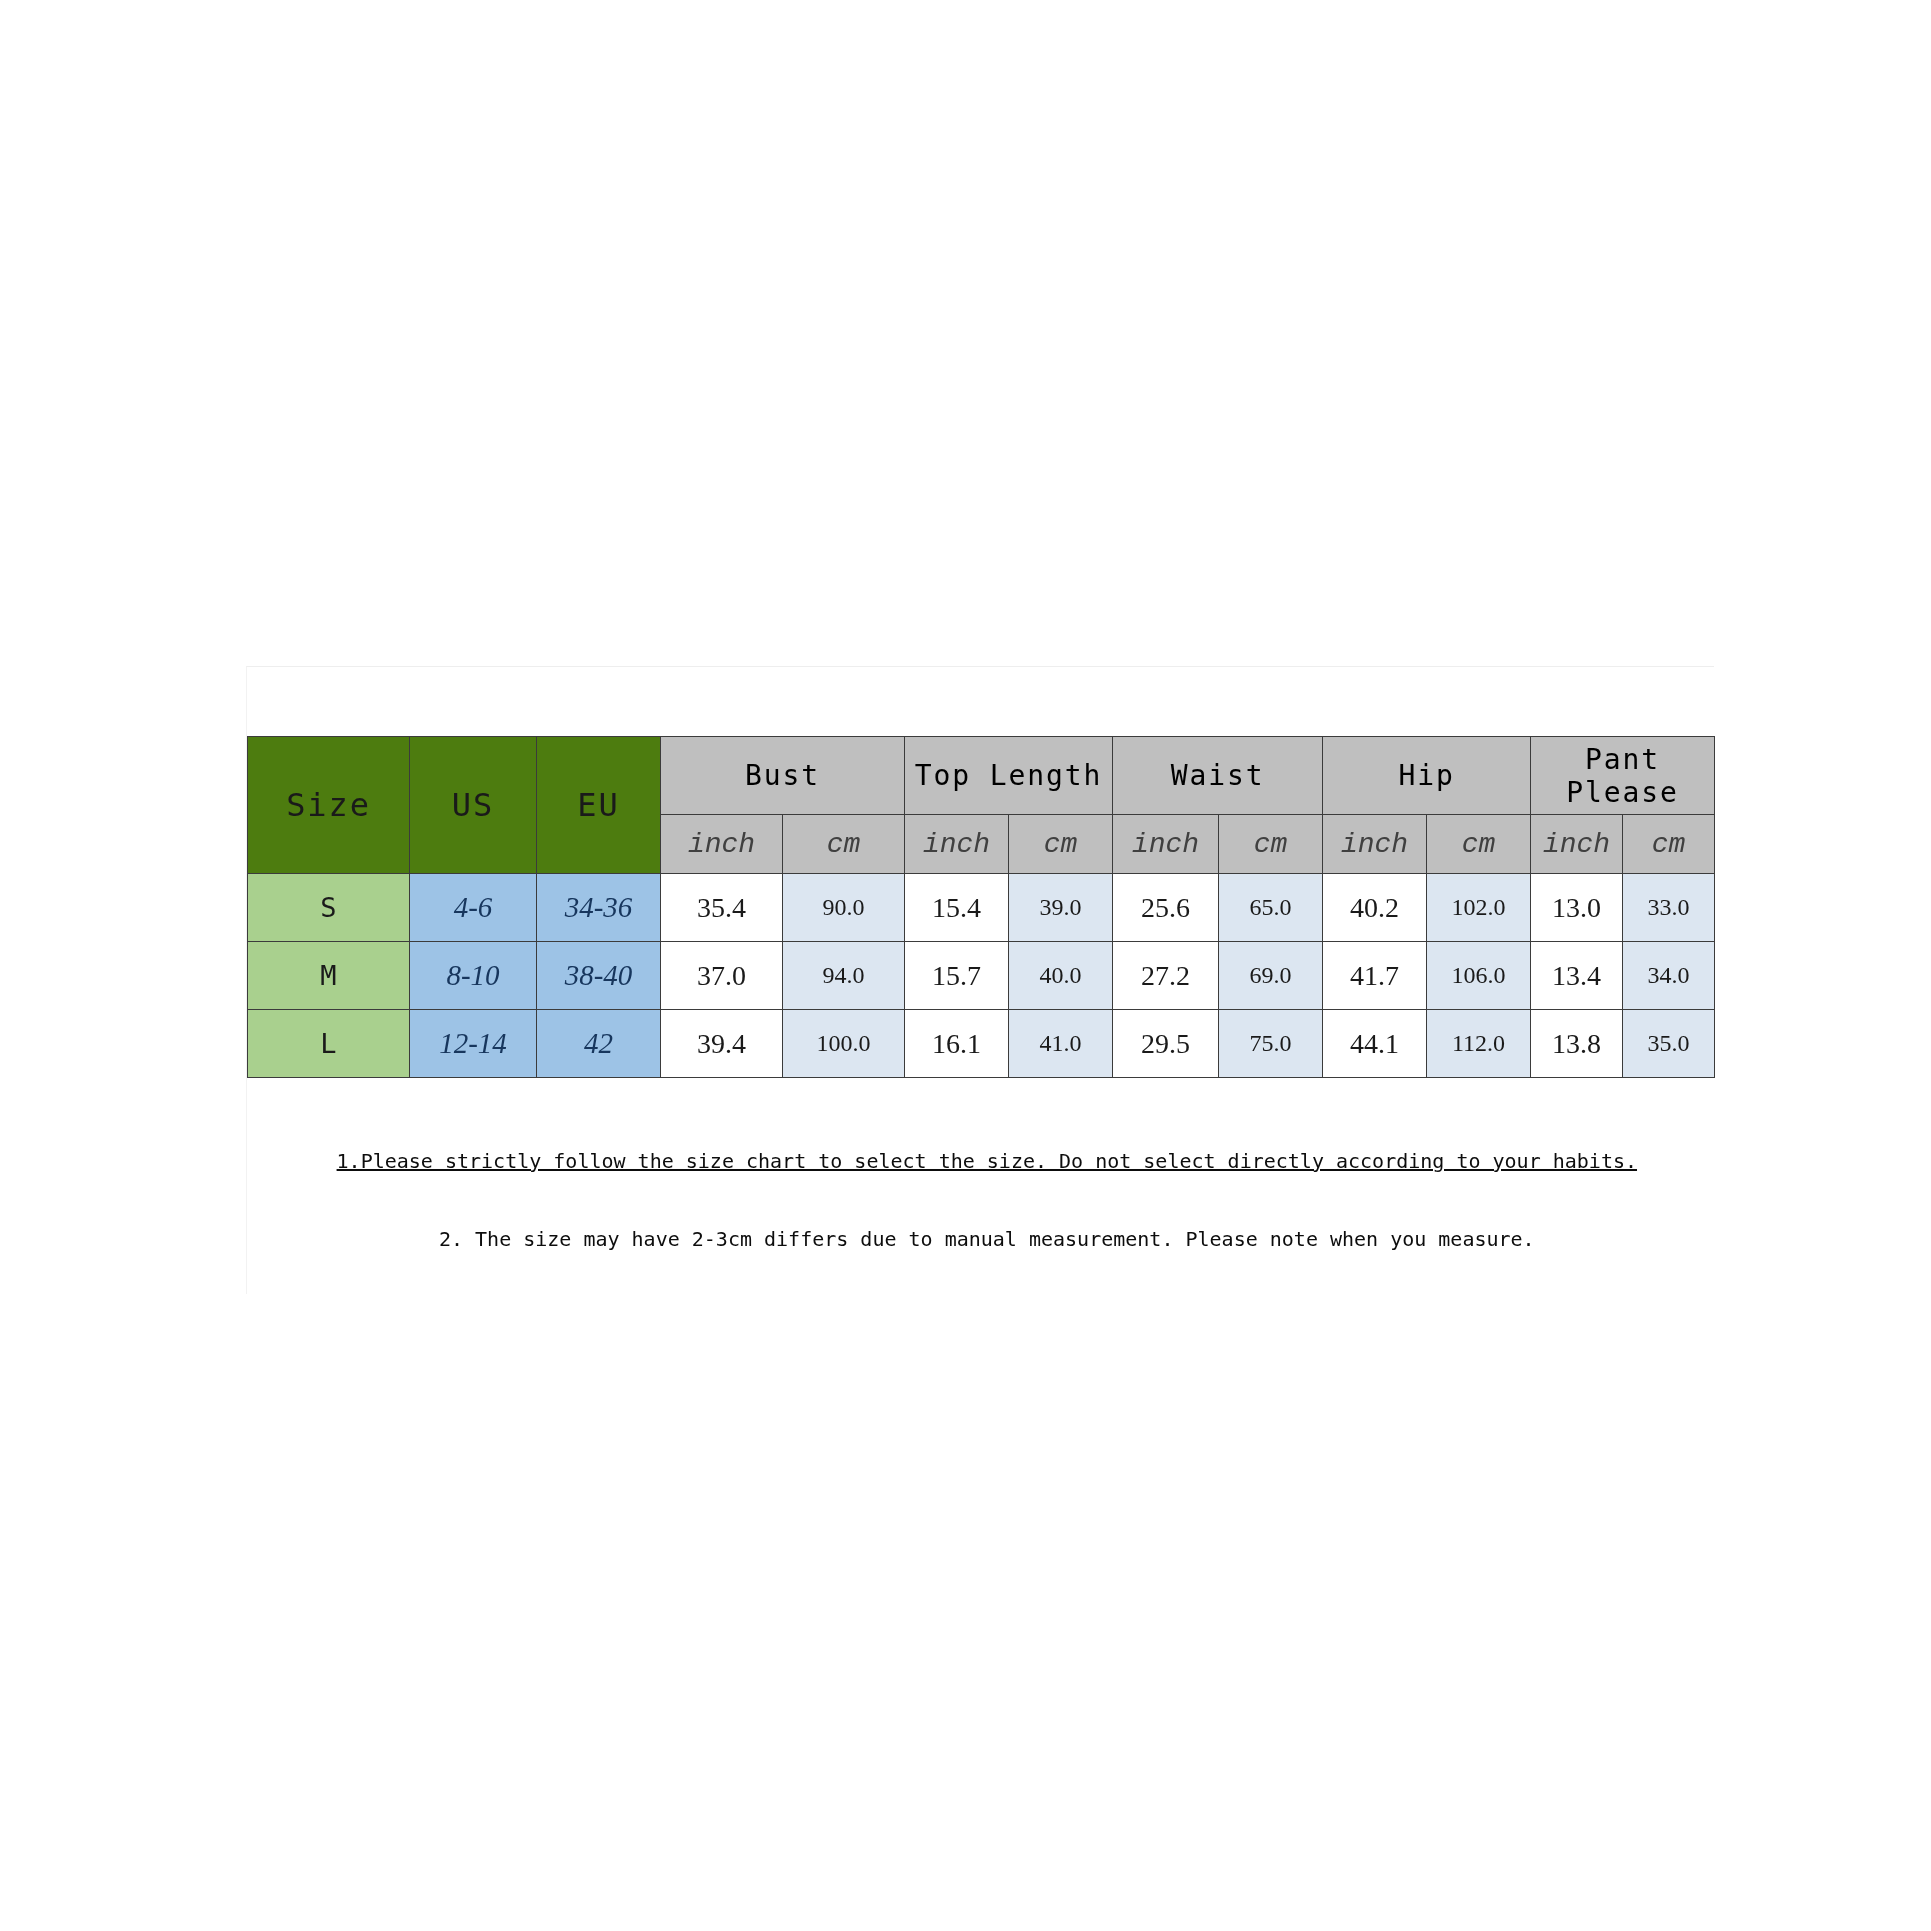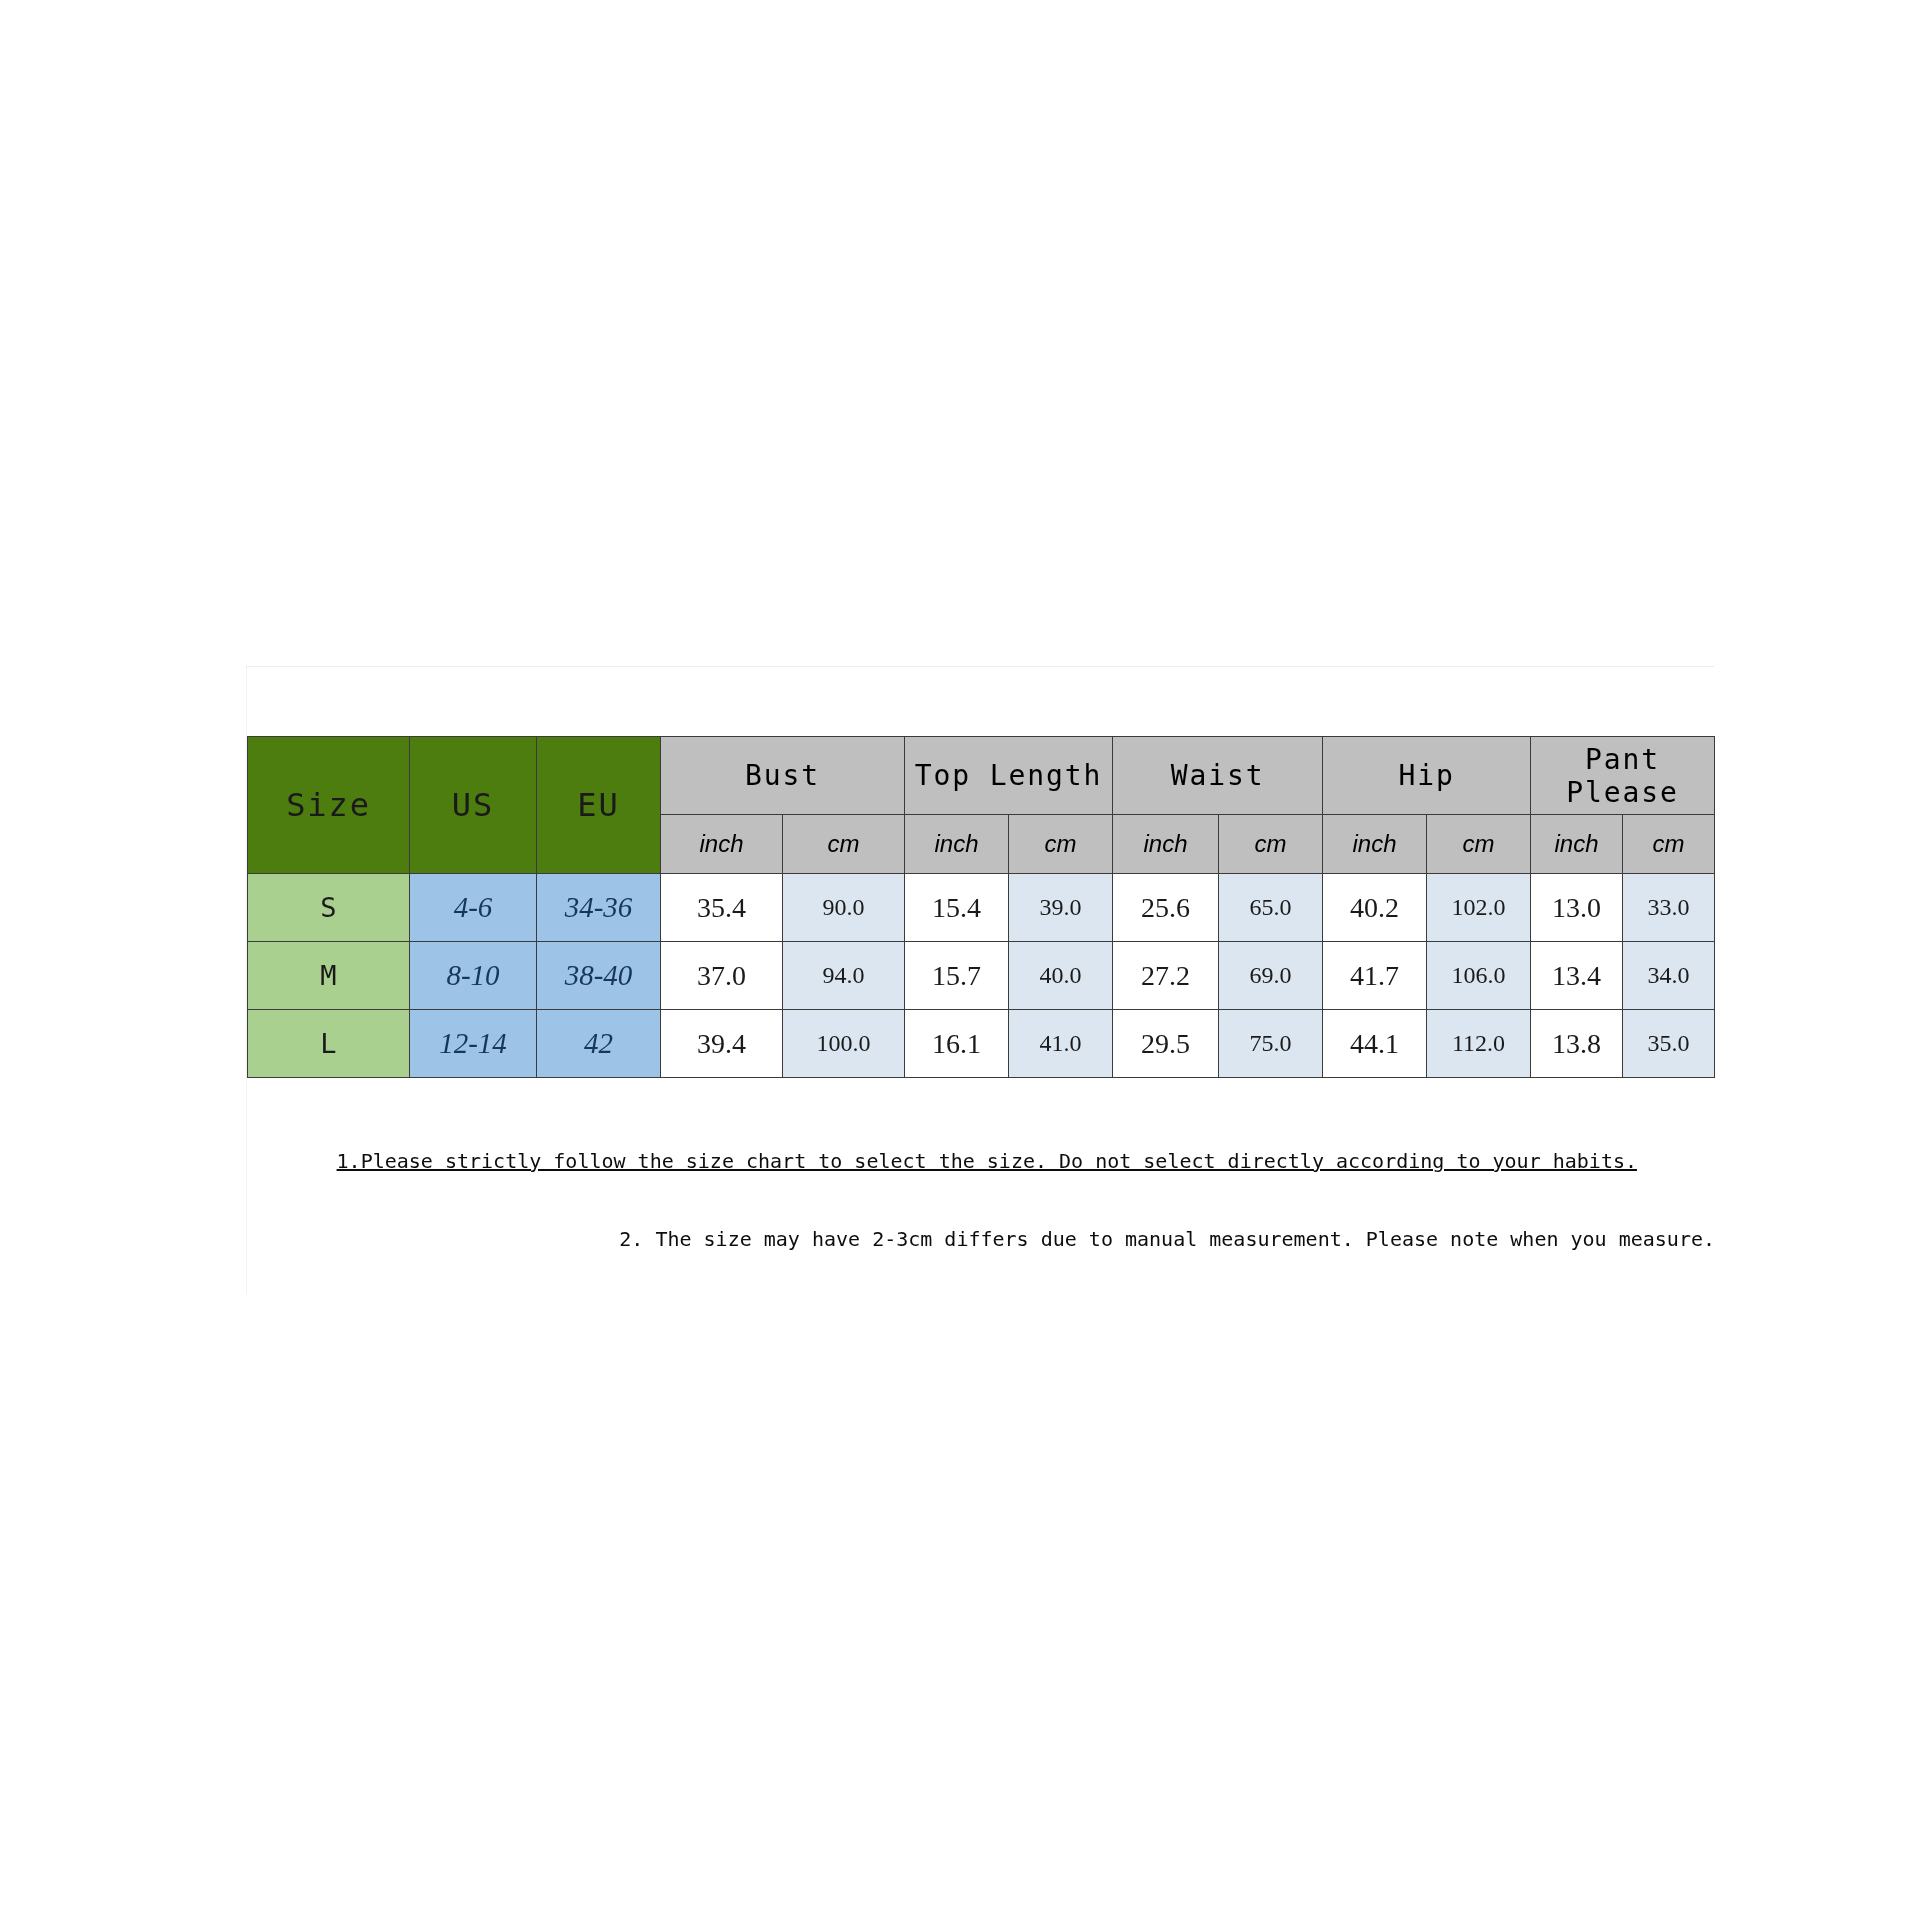--- a/index.html
+++ b/index.html
@@ -68,24 +68,24 @@
   .hdr-span {
     background: #bfbfbf;
     color: #000000;
     font-family: "DejaVu Sans Mono", monospace;
     font-size: 28px;
     letter-spacing: 1.9px;
     height: 77px;
   }
   .hdr-unit {
     background: #bfbfbf;
-    color: #000000;
-    font-family: Liberation Sans, sans-serif;
+    color: #404040;
+    font-family: Liberation Mono, monospace;
     font-style: italic;
-    font-size: 24px;
+    font-size: 28px;
     height: 58px;
   }
 
   
   tbody tr { height: 68px; }
 
   td.c-size {
     background: #a9d08e;
     font-family: "DejaVu Sans Mono", monospace;
     font-size: 27px;
@@ -120,21 +120,21 @@
     width: 1468px;
   }
   .note-line {
     font-family: "DejaVu Sans Mono", monospace;
     font-size: 20px;
     color: #0d0d0d;
     letter-spacing: 0px;
     white-space: nowrap;
   }
   .note-1 { text-align: center; margin-left: 11.6px; text-decoration: underline; }
-  .note-2 { text-align: right; margin-top: 54px; margin-left: 11.6px; }
+  .note-2 { text-align: center; margin-top: 54px; margin-left: 11.6px; }
 </style>
 </head>
 <body>
 
 <div id="canvas">
 
   <div id="outer-frame"></div>
 
   <div id="table-wrap">
     <table class="size-chart">

